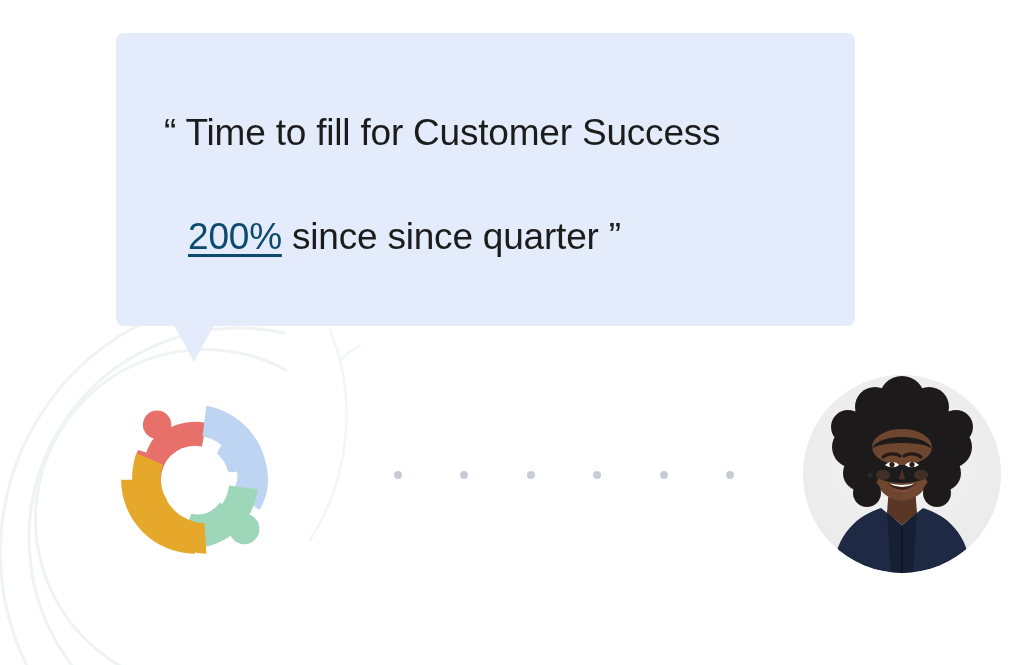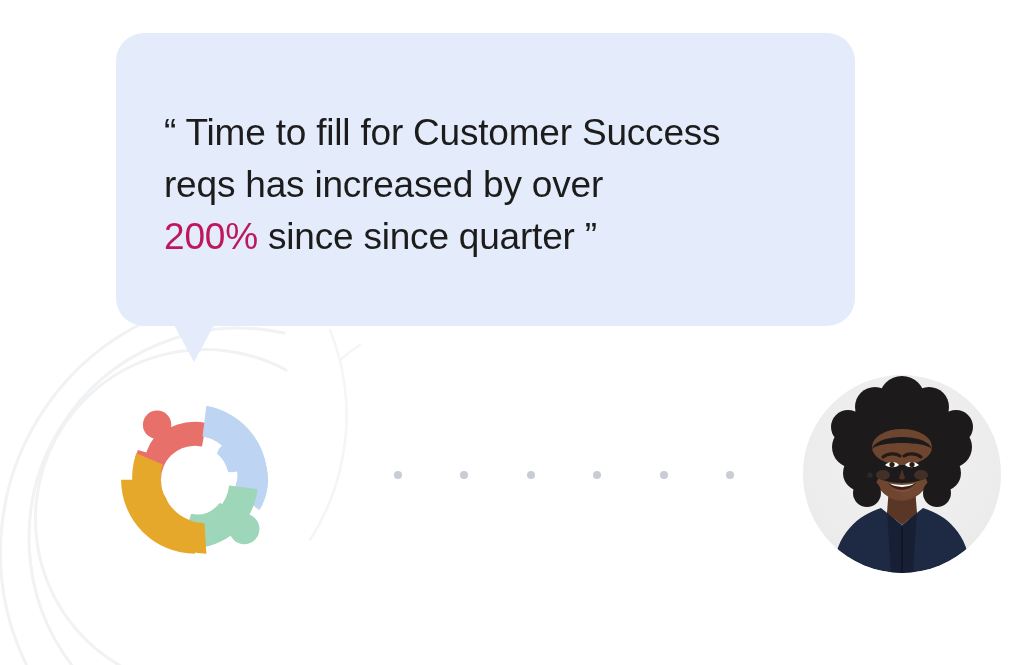--- a/index.html
+++ b/index.html
@@ -29,21 +29,21 @@
   }
 
   
   .bubble {
     position: absolute;
     left: 116px;
     top: 33px;
     width: 739px;
     height: 293px;
     background: #e4ebfa;
-    border-radius: 28px;
+    border-radius: 8px;
   }
 
   .bubble-tail {
     position: absolute;
     left: 174px;
     top: 325px;
     width: 0; height: 0;
     border-left: 20px solid transparent;
     border-right: 20px solid transparent;
     border-top: 37px solid #e4ebfa;
@@ -61,23 +61,25 @@
     color: #1c1c1c;
     letter-spacing: -0.2px;
   }
 
   .quote-mark {
     color: #1c1c1c;
     font-size: 37px;
   }
 
   .stat-highlight {
-    color: #be185d;
+    color: #0c4a6e;
+    text-decoration: underline;
     text-decoration-thickness: 2.5px;
     text-underline-offset: 5px;
+    margin-left: 24px;
   }
 
   
   .logo {
     position: absolute;
     left: 100px;
     top: 385px;
     width: 190px;
     height: 180px;
   }
@@ -129,21 +131,21 @@
     <g fill="none" stroke="#f4f5f7" stroke-width="2.5" stroke-linecap="round">
       <path d="M 340 360 A 150 150 0 0 1 360 345"></path>
       <path d="M 310 540 A 230 230 0 0 0 330 330"></path>
     </g>
   </svg>
 
   <div class="bubble">
     <div class="quote-text">
       <span class="quote-mark">“</span>
       <span>Time to fill for Customer Success</span><br>
-      <span>reqs has increased by over</span><br>
+      <br>
       <span class="stat-highlight">200%</span>
       <span>since since quarter</span>
       <span class="quote-mark">”</span>
     </div>
   </div>
   <div class="bubble-tail"></div>
 
   <svg class="logo" viewBox="0 0 200 190" xmlns="http://www.w3.org/2000/svg">
 
     <g>

